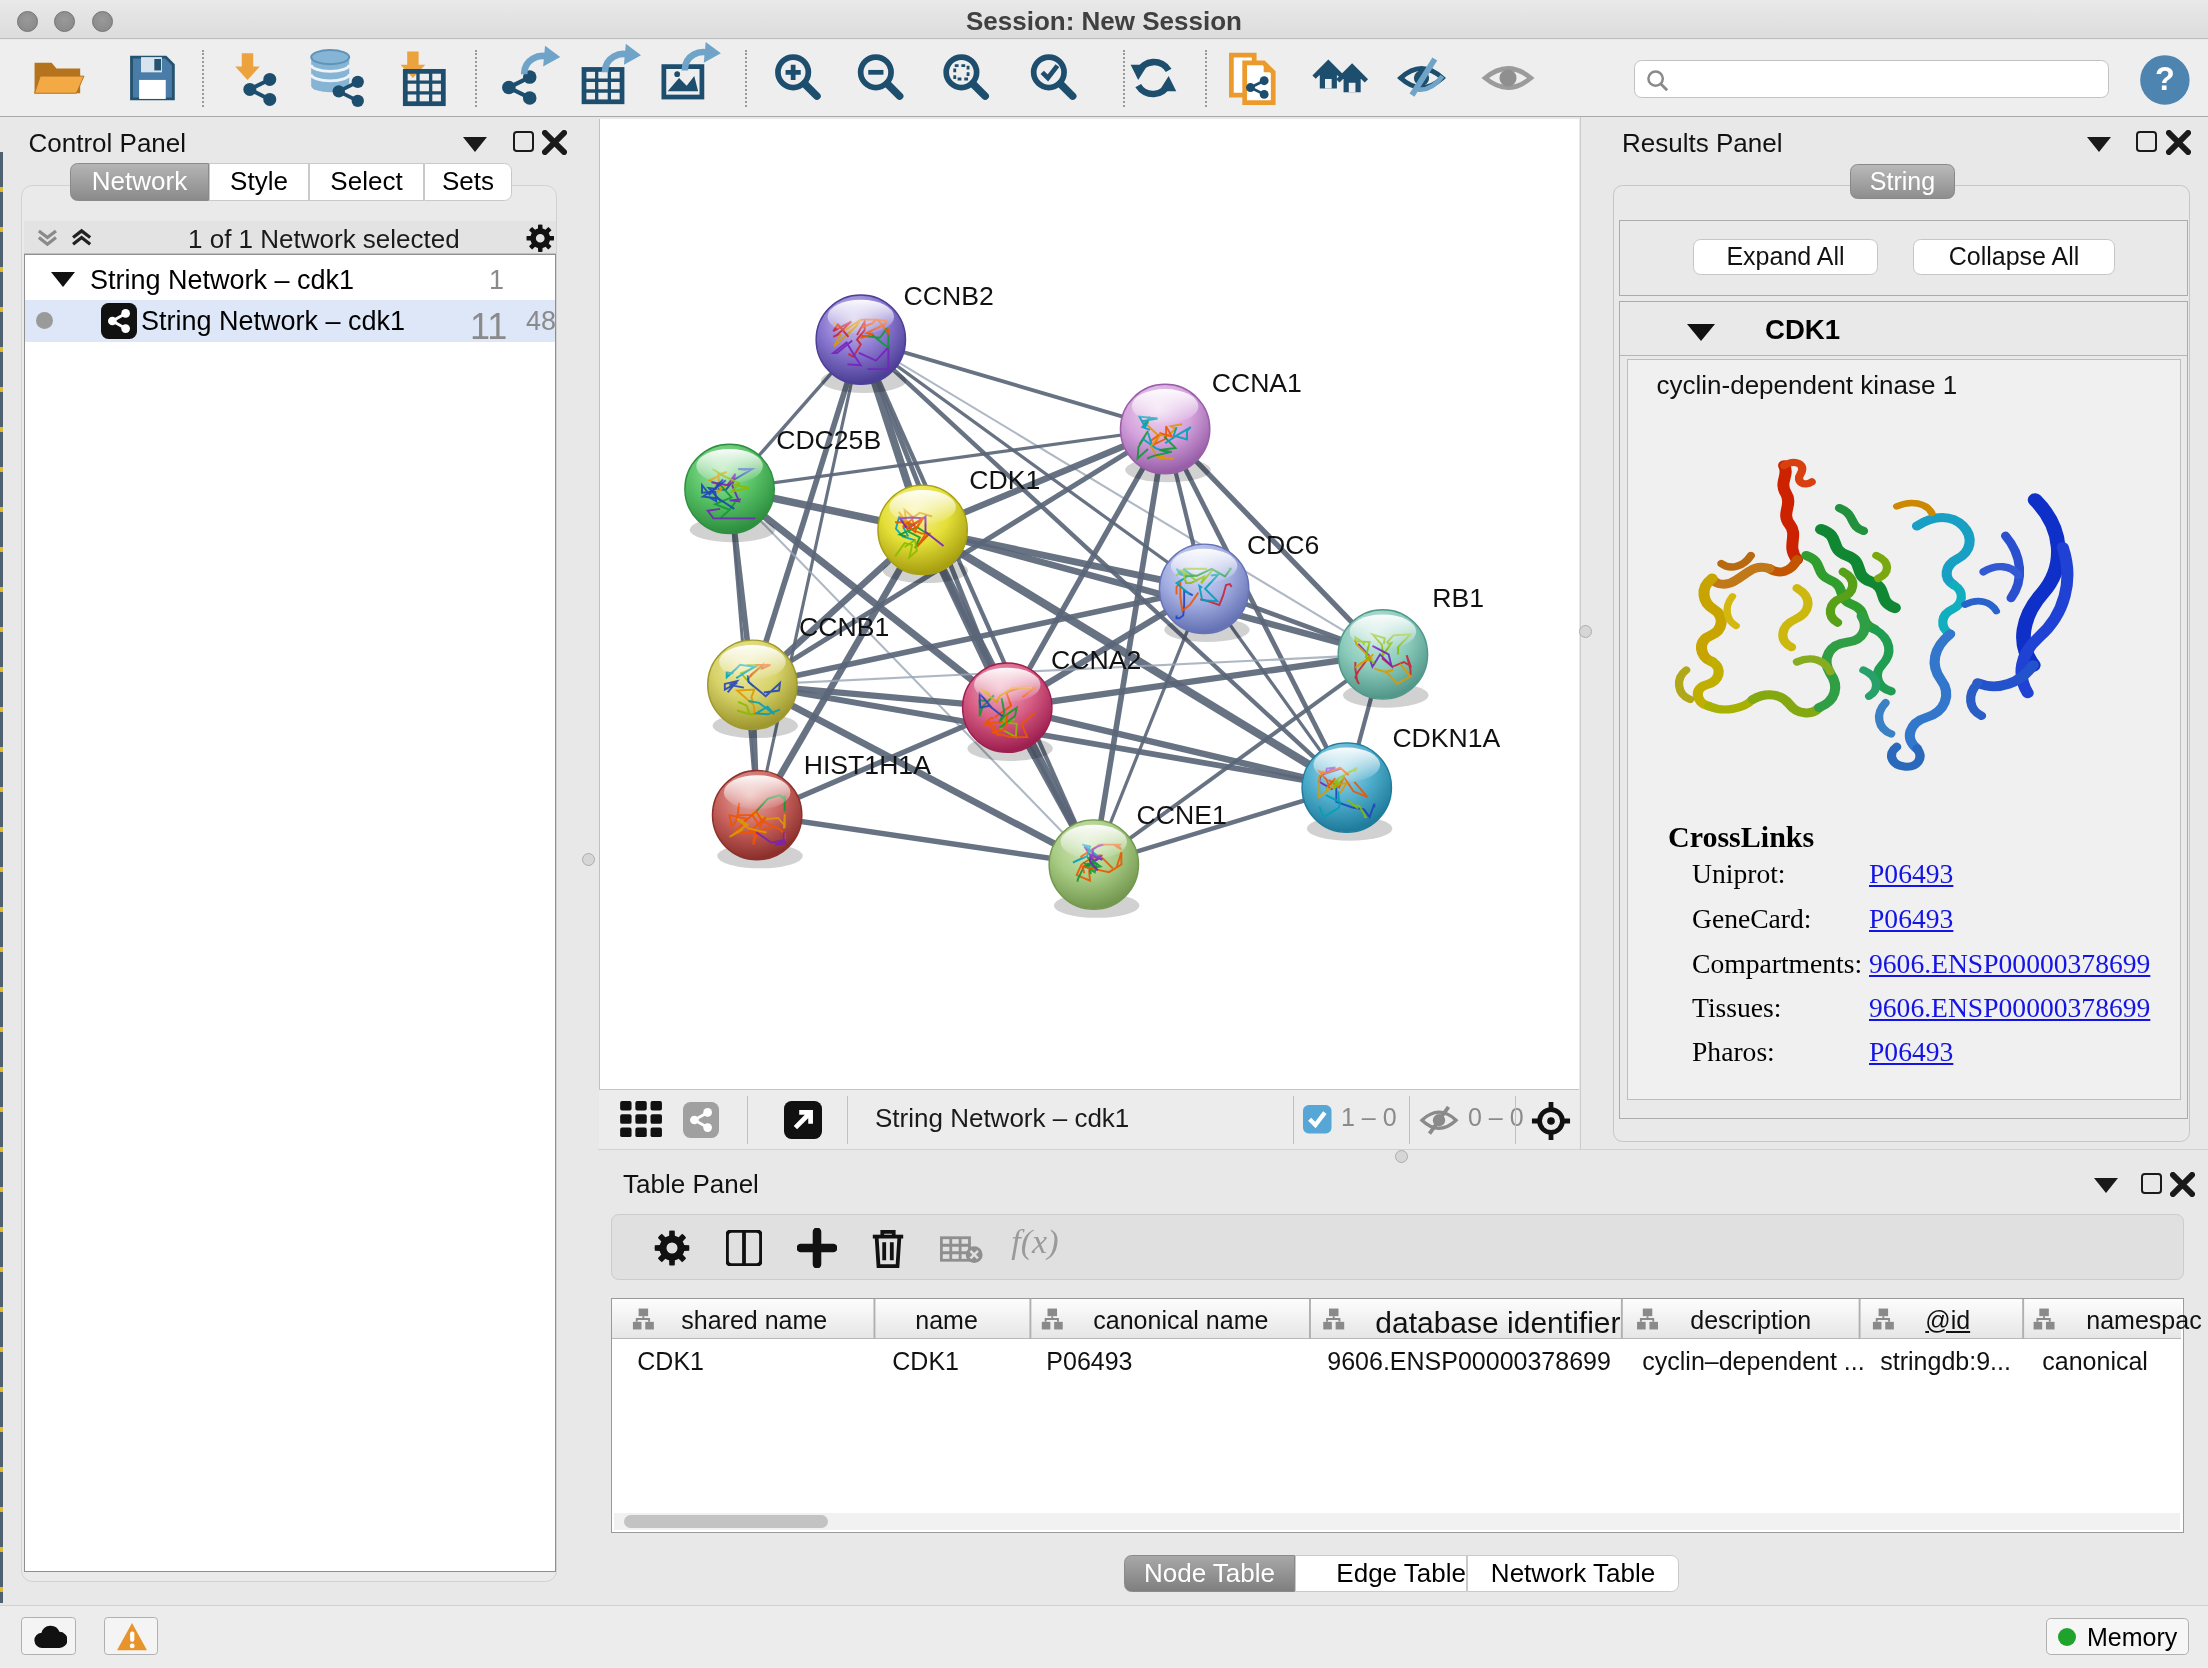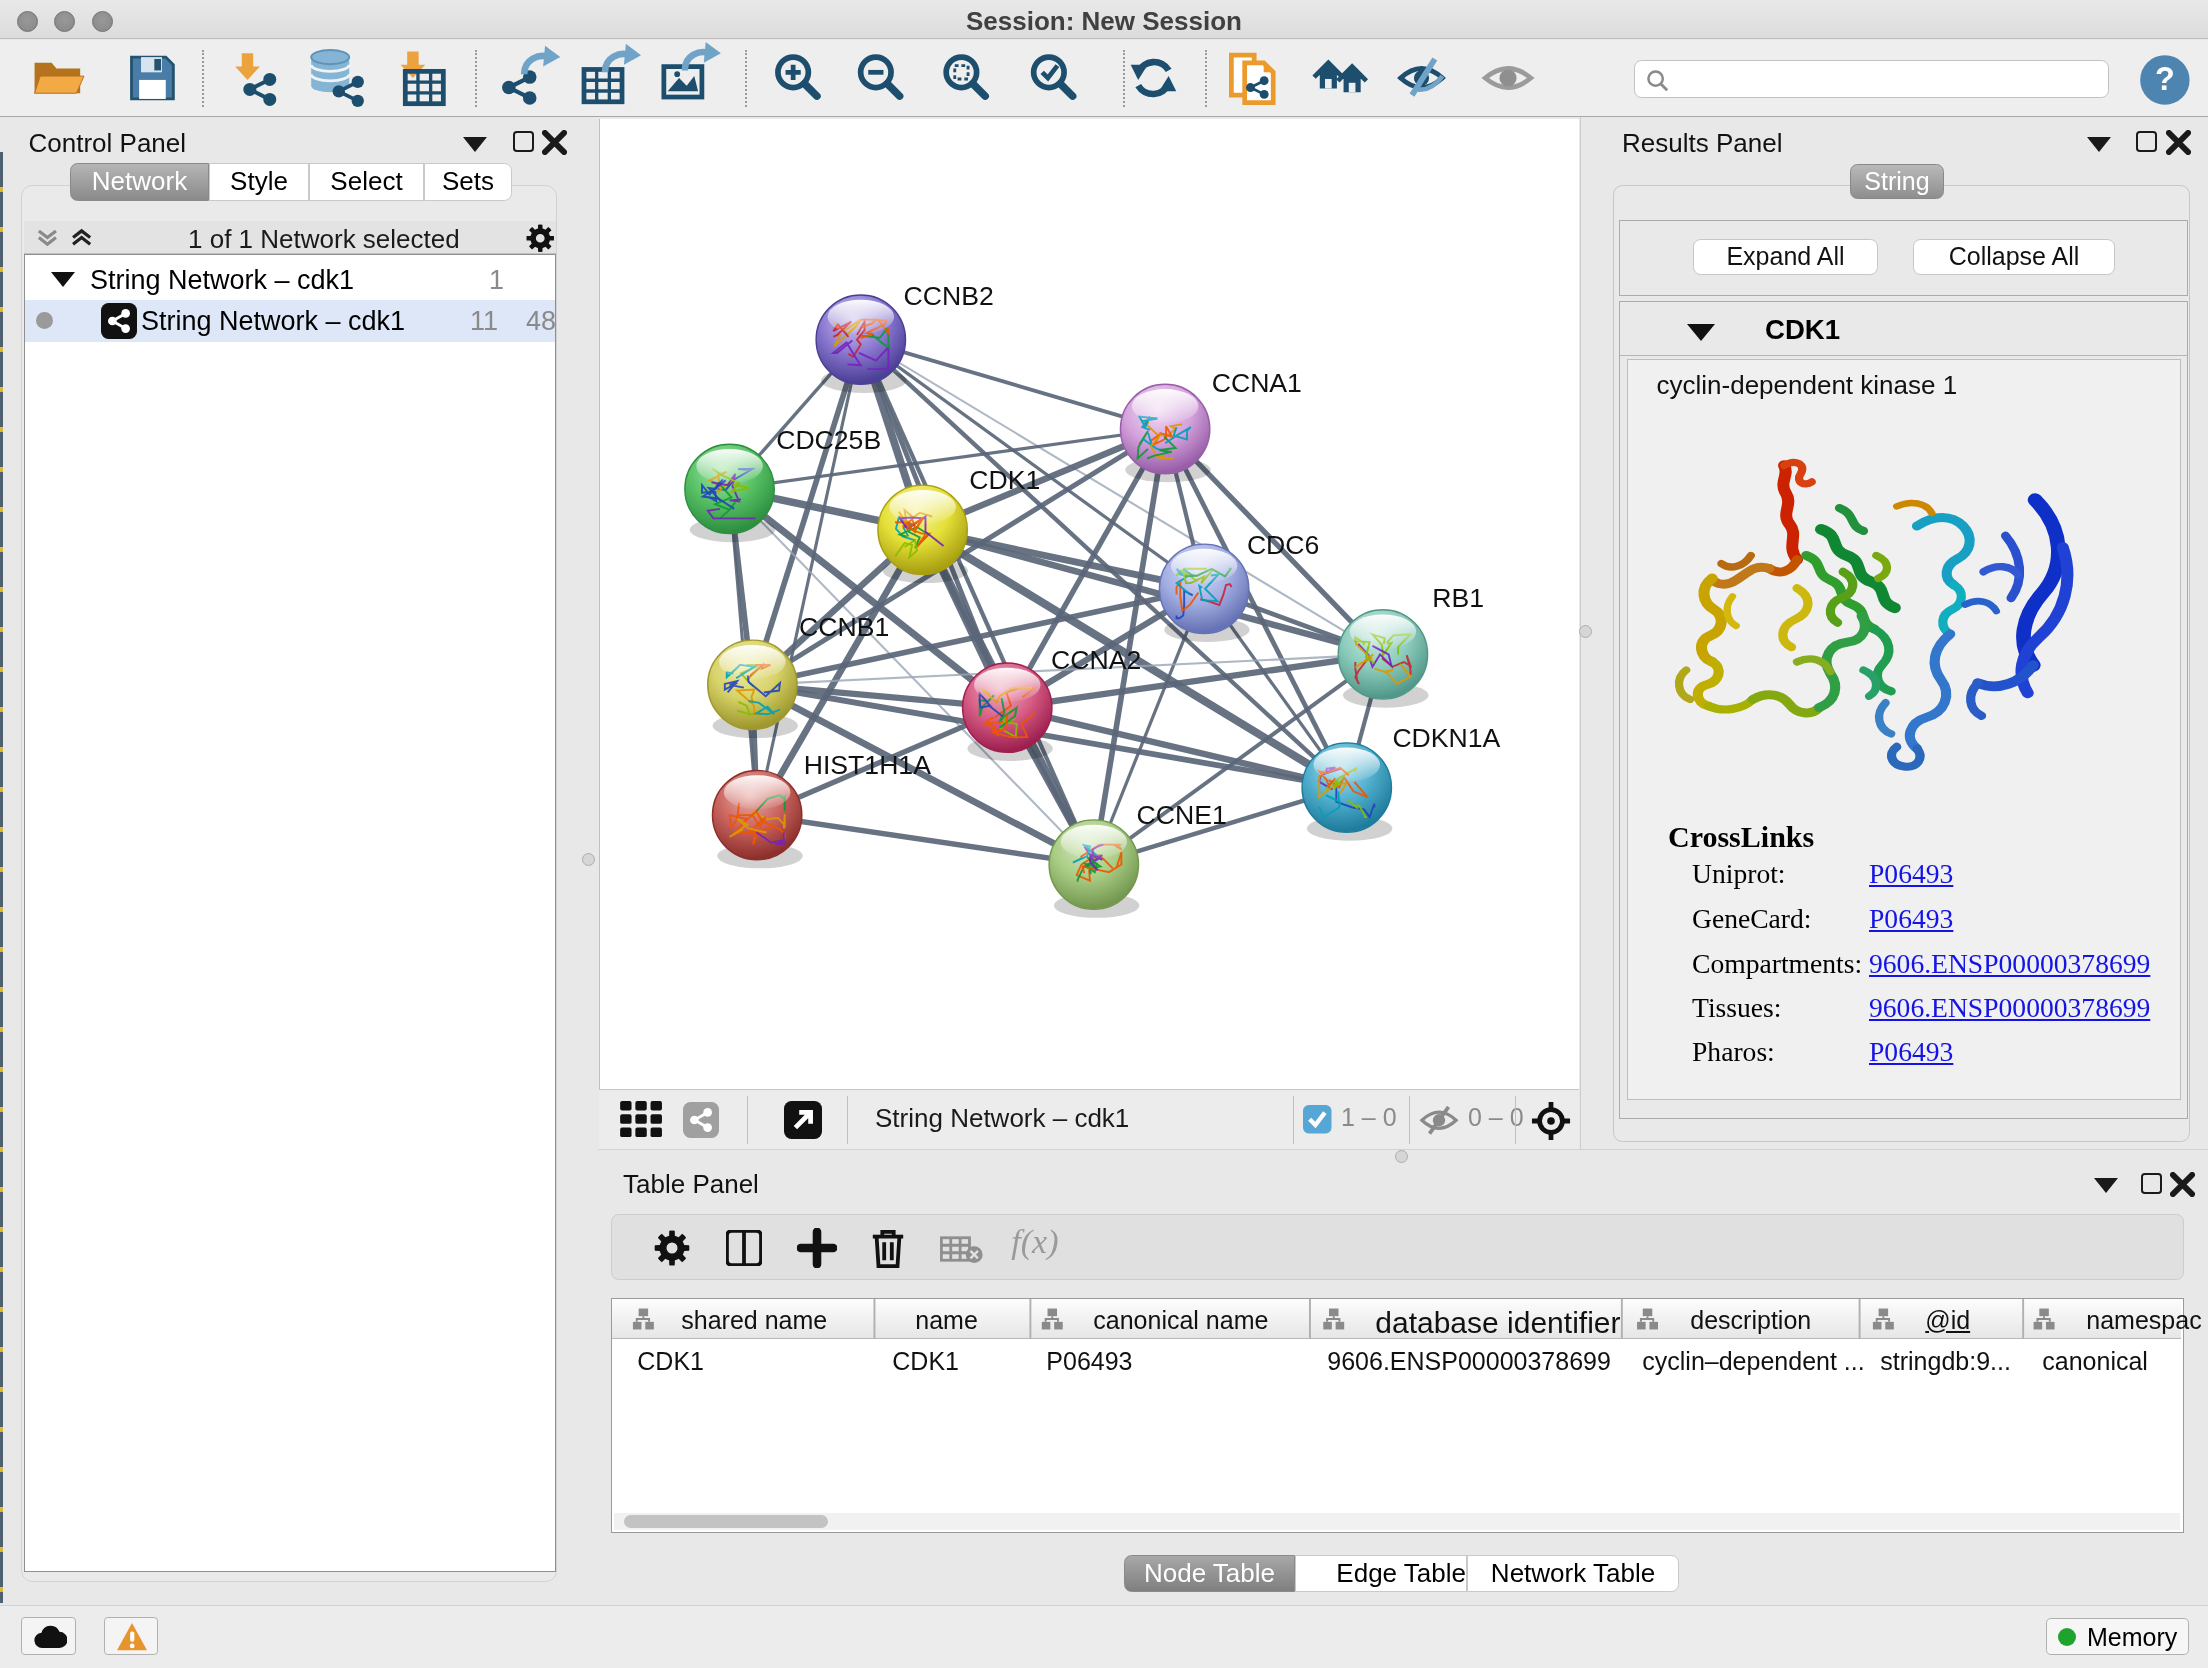--- a/index.html
+++ b/index.html
@@ -260,21 +260,21 @@
         <svg class="abs" style="left:76px; top:2.9px;" width="36" height="36" viewBox="0 0 38 38">
             <rect x="0" y="0" width="38" height="38" rx="8" fill="#111"></rect>
             <g fill="#fff">
               <circle cx="12" cy="19" r="4.6"></circle>
               <circle cx="26" cy="11" r="4.6"></circle>
               <circle cx="26" cy="27" r="4.6"></circle>
               <path d="M12 19 L26 11 M12 19 L26 27" stroke="#fff" stroke-width="3"></path>
             </g>
           </svg>
         <span class="abs" style="left:116px; top:5.7px; font-size:27px;">String Network – cdk1</span>
-        <span class="abs" style="left:445px; top:5.7px; font-size:27px; color:#8a8a8a;">11</span>
+        <span class="abs" style="left:445px; top:5.7px; font-size:36px; color:#8a8a8a;">11</span>
         <span class="abs" style="left:501px; top:5.7px; font-size:27px; color:#8a8a8a;">48</span>
       </div>
     </div>
   </div>
 
   <div class="abs" id="netview" style="left:599px; top:119px; width:980px; height:970px; background:#ffffff; border-left:1px solid #c0c0c0;">
     <svg id="netsvg" width="980" height="970" viewBox="0 0 1030 1020">
 <defs>
 <radialGradient id="g0" cx="42%" cy="28%" r="78%">
             <stop offset="0%" stop-color="#cfc8ec"></stop>
@@ -586,21 +586,21 @@
   <div class="abs" id="resultspanel" style="left:1580px; top:117px; width:629px; height:1032px;">
     <div class="abs ptitle" style="left:42px; top:10.5px;">Results Panel</div>
     <div class="abs" style="left:507px; top:20px; width:0; height:0; border-left:12.4px solid transparent; border-right:12.4px solid transparent; border-top:15px solid #1a1a1a;"></div>
     <div class="abs" style="left:556px; top:14.3px; width:21px; height:21px; border:2.9px solid #1a1a1a; border-radius:3.8px;"></div>
     <svg class="abs" style="left:586px; top:13.3px;" width="25" height="25" viewBox="0 0 26 26">
         <path d="M3 3 L23 23 M23 3 L3 23" stroke="#1a1a1a" stroke-width="6" stroke-linecap="round"></path>
       </svg>
 
     <div class="abs" style="left:33px; top:68px; width:577px; height:957px; background:#e9e9e9; border:1px solid #c6c6c6; border-radius:9.5px;"></div>
 
-    <div class="abs" style="left:270px; top:47px; width:94px; height:35px; background:linear-gradient(#b9b9b9,#8e8e8e); border:1px solid #888; border-radius:7.6px; color:#fff; font-size:25px; text-align:center; line-height:33px;">String</div>
+    <div class="abs" style="left:270px; top:47px; width:105px; height:35px; background:linear-gradient(#b9b9b9,#8e8e8e); border:1px solid #888; border-radius:7.6px; color:#fff; font-size:25px; text-align:center; line-height:33px;">String</div>
 
     <div class="abs" style="left:39px; top:103px; width:569px; height:76px; border:1px solid #ababab;"></div>
     <div class="wbtn" style="left:113px; top:122px; width:185px; height:36px; line-height:33px;">Expand All</div>
     <div class="wbtn" style="left:333px; top:122px; width:202px; height:36px; line-height:33px;">Collapse All</div>
 
     <div class="abs" style="left:39px; top:184px; width:569px; height:818px; border:1px solid #ababab;"></div>
     <div class="abs" style="left:107px; top:207px; width:0; height:0; border-left:14.3px solid transparent; border-right:14.3px solid transparent; border-top:17px solid #111;"></div>
     <div class="abs" style="left:185px; top:197px; font-size:27.6px; font-weight:bold;">CDK1</div>
     <div class="abs" style="left:40px; top:238px; width:567px; height:0; border-top:1px solid #b5b5b5;"></div>
 

